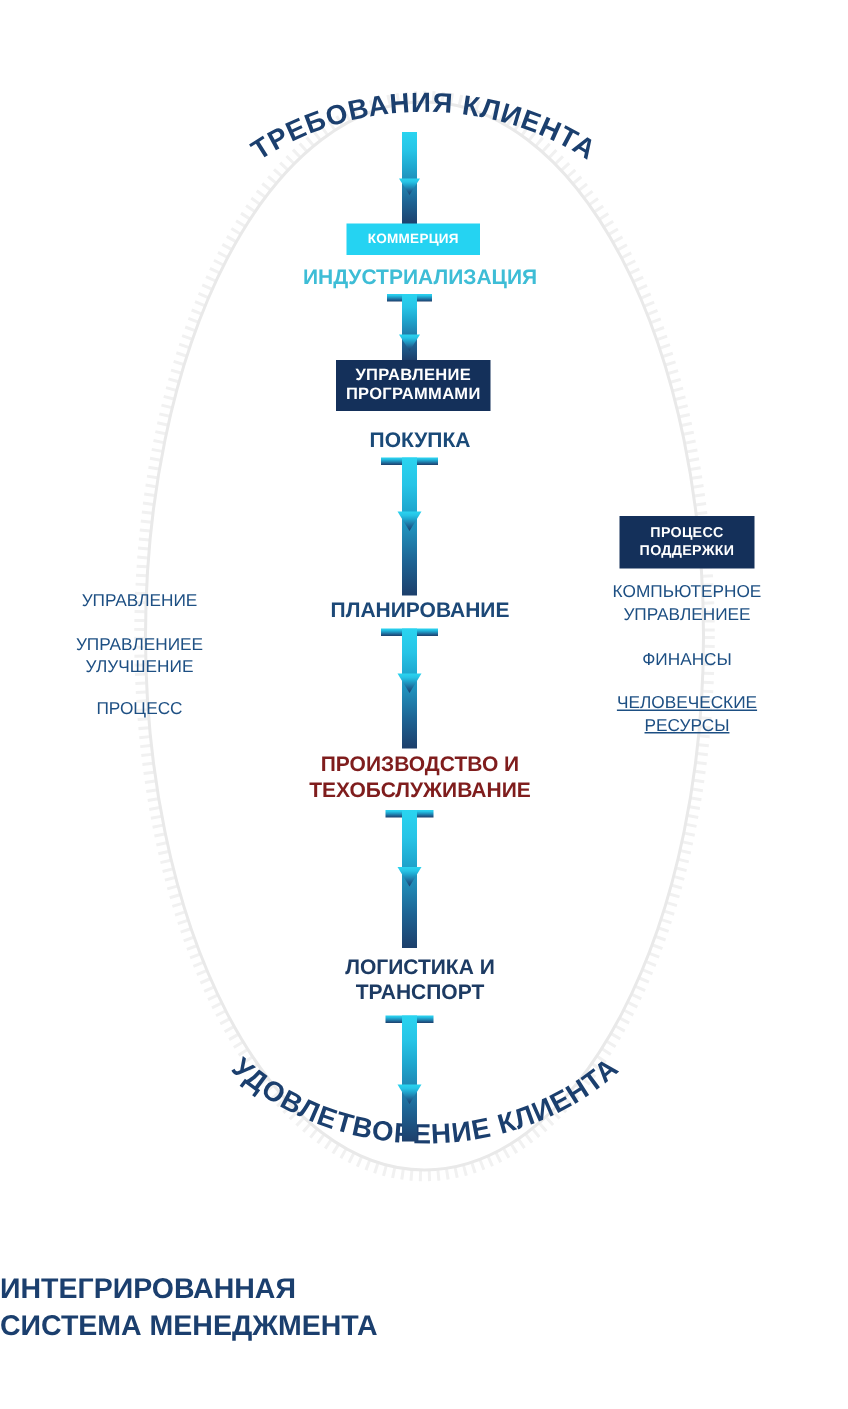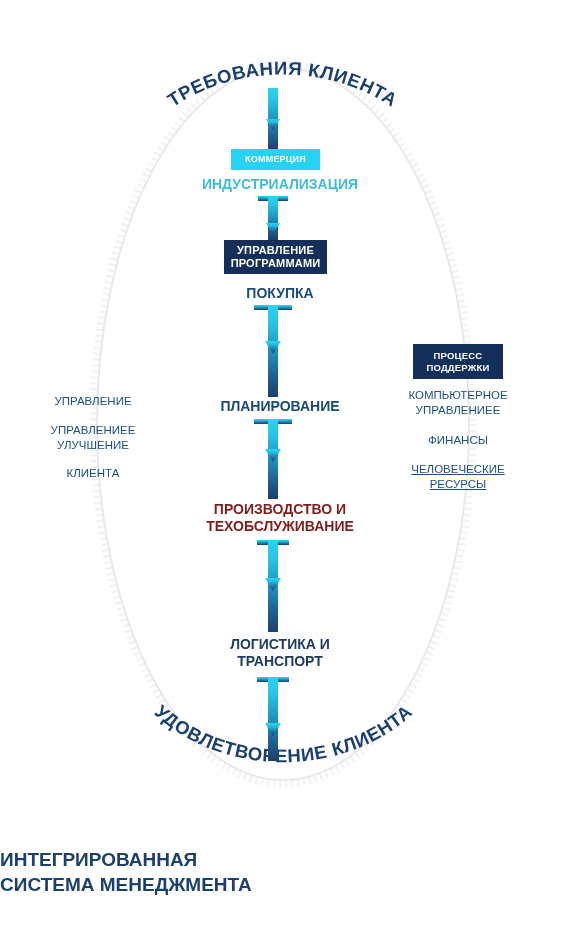--- a/index.html
+++ b/index.html
@@ -195,21 +195,21 @@
 
   <div class="stage-label navy" id="stage-production">ПРОИЗВОДСТВО И
 ТЕХОБСЛУЖИВАНИЕ</div>
 
   <div class="stage-label navy" id="stage-logistics">ЛОГИСТИКА И
 ТРАНСПОРТ</div>
 
   <div class="side-label" id="side-left-0">УПРАВЛЕНИЕ</div>
   <div class="side-label" id="side-left-1">УПРАВЛЕНИЕЕ
 УЛУЧШЕНИЕ</div>
-  <div class="side-label" id="side-left-2">КЛИЕНТА</div>
+  <div class="side-label" id="side-left-2">ПРОЦЕСС</div>
 
   <div class="side-label" id="side-right-0">КОМПЬЮТЕРНОЕ
 УПРАВЛЕНИЕЕ</div>
   <div class="side-label" id="side-right-1">ФИНАНСЫ</div>
   <div class="side-label" id="side-right-2">ЧЕЛОВЕЧЕСКИЕ
 РЕСУРСЫ</div>
 
   <div id="diagram-title">ИНТЕГРИРОВАННАЯ
 СИСТЕМА МЕНЕДЖМЕНТА</div>
 

